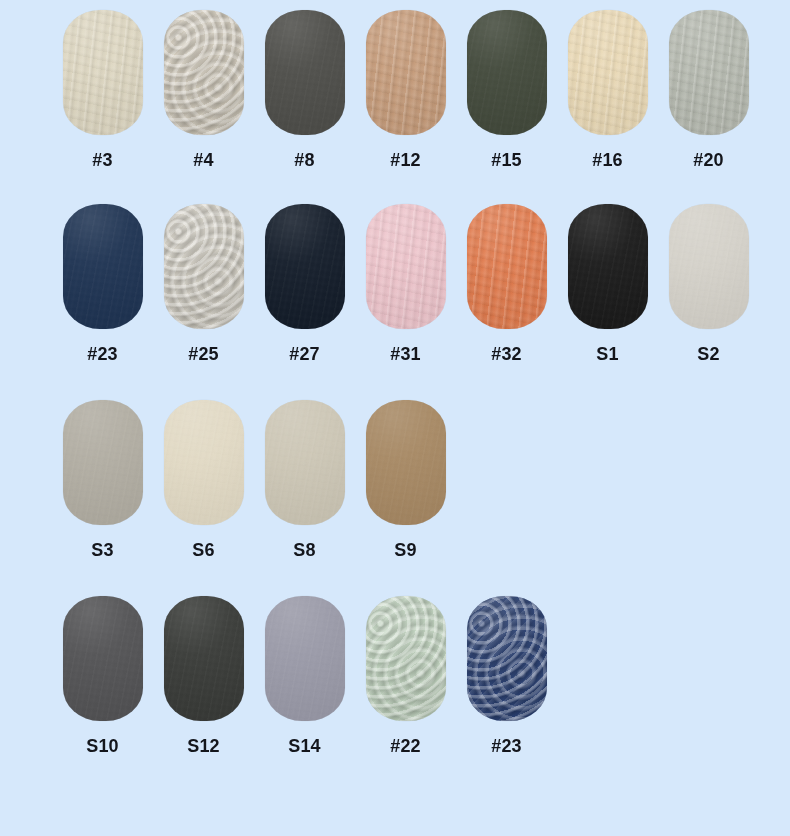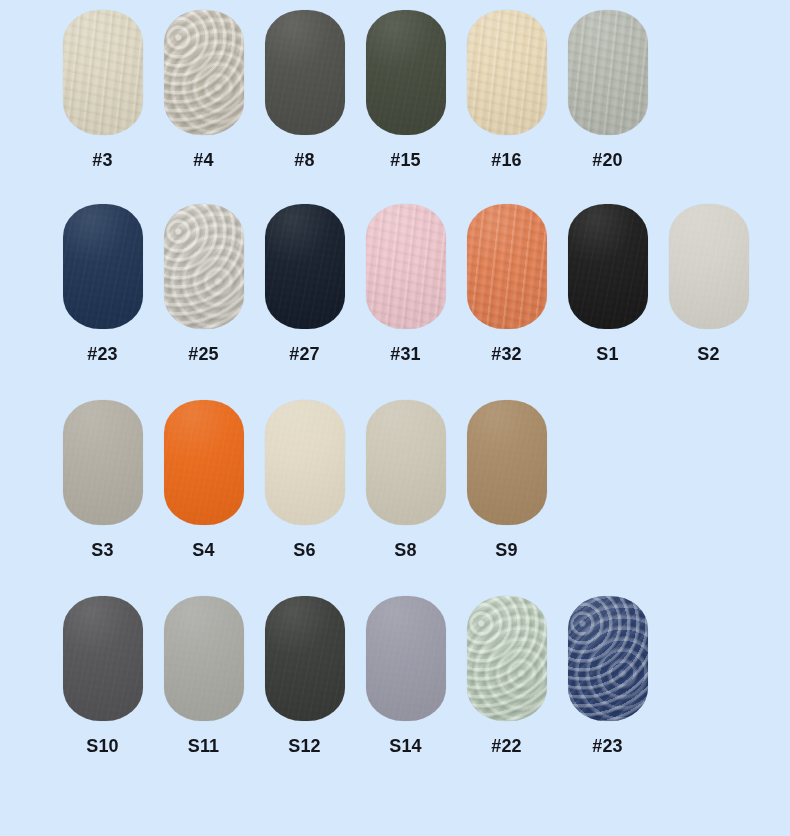--- a/index.html
+++ b/index.html
@@ -143,20 +143,24 @@
       </div>
       <div class="swatch-cell">
         <div class="swatch-chip grain-heavy" style="background-color: rgb(213, 206, 191);"></div>
         <div class="swatch-label">#4</div>
       </div>
       <div class="swatch-cell">
         <div class="swatch-chip grain-flat" style="background-color: rgb(78, 78, 74);"></div>
         <div class="swatch-label">#8</div>
       </div>
       <div class="swatch-cell">
+        <div class="swatch-chip grain-medium" style="background-color: rgb(197, 154, 120);"></div>
+        <div class="swatch-label">#12</div>
+      </div>
+      <div class="swatch-cell">
         <div class="swatch-chip grain-flat" style="background-color: rgb(67, 74, 60);"></div>
         <div class="swatch-label">#15</div>
       </div>
       <div class="swatch-cell">
         <div class="swatch-chip grain-medium" style="background-color: rgb(233, 216, 180);"></div>
         <div class="swatch-label">#16</div>
       </div>
       <div class="swatch-cell">
         <div class="swatch-chip grain-medium" style="background-color: rgb(180, 184, 174);"></div>
         <div class="swatch-label">#20</div>
@@ -191,46 +195,38 @@
         <div class="swatch-chip grain-flat" style="background-color: rgb(213, 210, 202);"></div>
         <div class="swatch-label">S2</div>
       </div>
     </div>
   <div class="swatch-row row-gap-3">
       <div class="swatch-cell">
         <div class="swatch-chip grain-flat" style="background-color: rgb(178, 174, 163);"></div>
         <div class="swatch-label">S3</div>
       </div>
       <div class="swatch-cell">
-        <div class="swatch-chip grain-flat" style="background-color: rgb(233, 105, 26);"></div>
-        <div class="swatch-label">S4</div>
-      </div>
-      <div class="swatch-cell">
         <div class="swatch-chip grain-flat" style="background-color: rgb(226, 218, 197);"></div>
         <div class="swatch-label">S6</div>
       </div>
       <div class="swatch-cell">
         <div class="swatch-chip grain-flat" style="background-color: rgb(205, 199, 182);"></div>
         <div class="swatch-label">S8</div>
       </div>
       <div class="swatch-cell">
         <div class="swatch-chip grain-flat" style="background-color: rgb(167, 137, 100);"></div>
         <div class="swatch-label">S9</div>
       </div>
     </div>
   <div class="swatch-row">
       <div class="swatch-cell">
         <div class="swatch-chip grain-flat" style="background-color: rgb(83, 83, 85);"></div>
         <div class="swatch-label">S10</div>
       </div>
       <div class="swatch-cell">
-        <div class="swatch-chip grain-flat" style="background-color: rgb(169, 169, 164);"></div>
-        <div class="swatch-label">S11</div>
-      </div>
-      <div class="swatch-cell">
         <div class="swatch-chip grain-flat" style="background-color: rgb(57, 59, 56);"></div>
         <div class="swatch-label">S12</div>
       </div>
       <div class="swatch-cell">
         <div class="swatch-chip grain-flat" style="background-color: rgb(154, 154, 168);"></div>
         <div class="swatch-label">S14</div>
       </div>
       <div class="swatch-cell">
         <div class="swatch-chip grain-heavy" style="background-color: rgb(198, 217, 196);"></div>
         <div class="swatch-label">#22</div>

